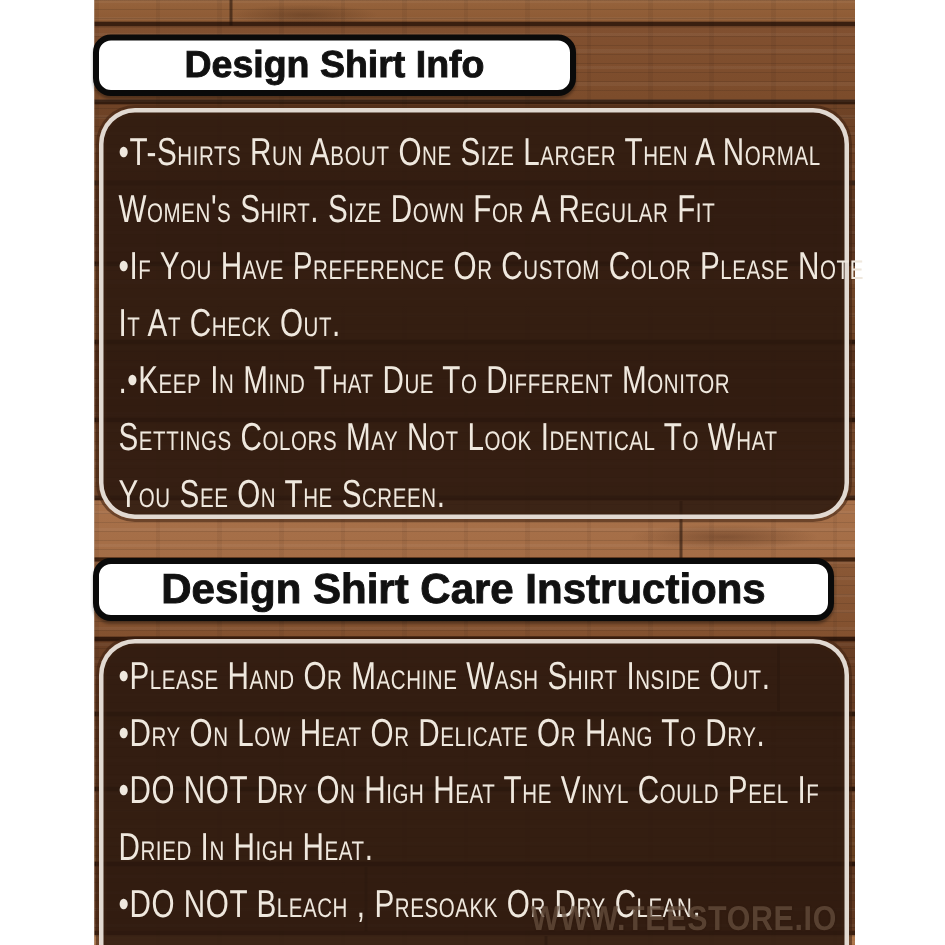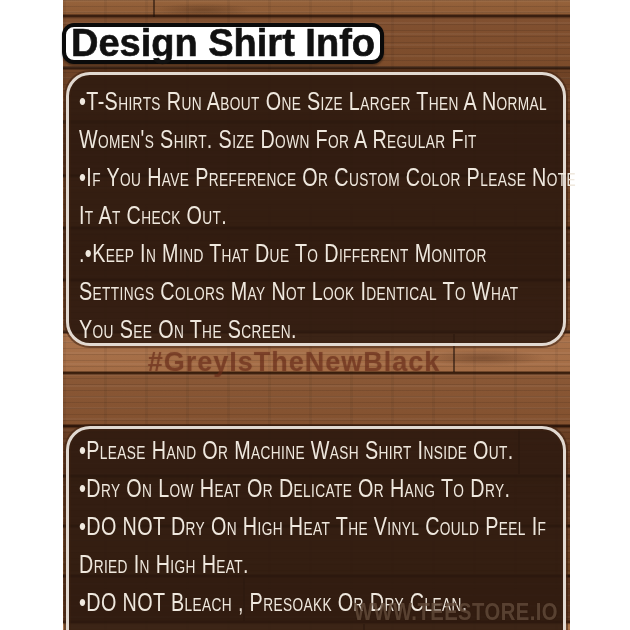--- a/index.html
+++ b/index.html
@@ -50,21 +50,21 @@
     position:absolute;background:var(--title_box_bg);
     border:4px solid var(--title_box_border);border-radius:12px;
     display:flex;align-items:center;justify-content:center;
     box-shadow:0 2px 2px rgba(0,0,0,0.35);
   }
   .title-box span{
     color:var(--title_text);font-weight:700;letter-spacing:0px;
     -webkit-text-stroke:0.6px var(--title_text);white-space:nowrap;
   }
   .title-1{left:62px;top:23px;width:322px;height:41px;}
-  .title-1 span{font-size:38px;}
+  .title-1 span{font-size:25px;}
   .title-2{left:62px;top:372px;width:494px;height:42px;}
   .title-2 span{font-size:28px;}
 
   
   .panel{
     position:absolute;background:var(--panel_bg);
     border:3px solid var(--panel_border);border-radius:24px;
     box-shadow:0 0 0 2px rgba(62,33,17,0.55), inset 0 0 0 2px rgba(62,33,17,0.35);
   }
   .panel-1{left:66px;top:72px;width:500px;height:274px;padding:7px 0 16px 10px;}
@@ -110,22 +110,24 @@
   <div class="panel panel-1">
     <div class="hand-line">•T-Shirts Run About One Size Larger Then A Normal</div>
     <div class="hand-line">Women's Shirt. Size Down For A Regular Fit</div>
     <div class="hand-line">•If You Have Preference Or Custom Color Please Note</div>
     <div class="hand-line">It At Check Out.</div>
     <div class="hand-line">.•Keep In Mind That Due To Different Monitor</div>
     <div class="hand-line">Settings Colors May Not Look Identical To What</div>
     <div class="hand-line">You See On The Screen.</div>
   </div>
 
-  <div class="wm-center">#GreyIsTheNewBlack</div>
 
+  <div class="title-box title-2">
+    <span>Design Shirt Care Instructions</span>
+  </div>
 
   <div class="panel panel-2">
     <div class="hand-line">•Please Hand Or Machine Wash Shirt Inside Out.</div>
     <div class="hand-line">•Dry On Low Heat Or Delicate Or Hang To Dry.</div>
     <div class="hand-line">•DO NOT Dry On High Heat The Vinyl Could Peel If</div>
     <div class="hand-line">Dried In High Heat.</div>
     <div class="hand-line">•DO NOT Bleach , Presoakk Or Dry Clean.</div>
   </div>
 
   <div class="wm-corner">WWW.TEESTORE.IO</div>

